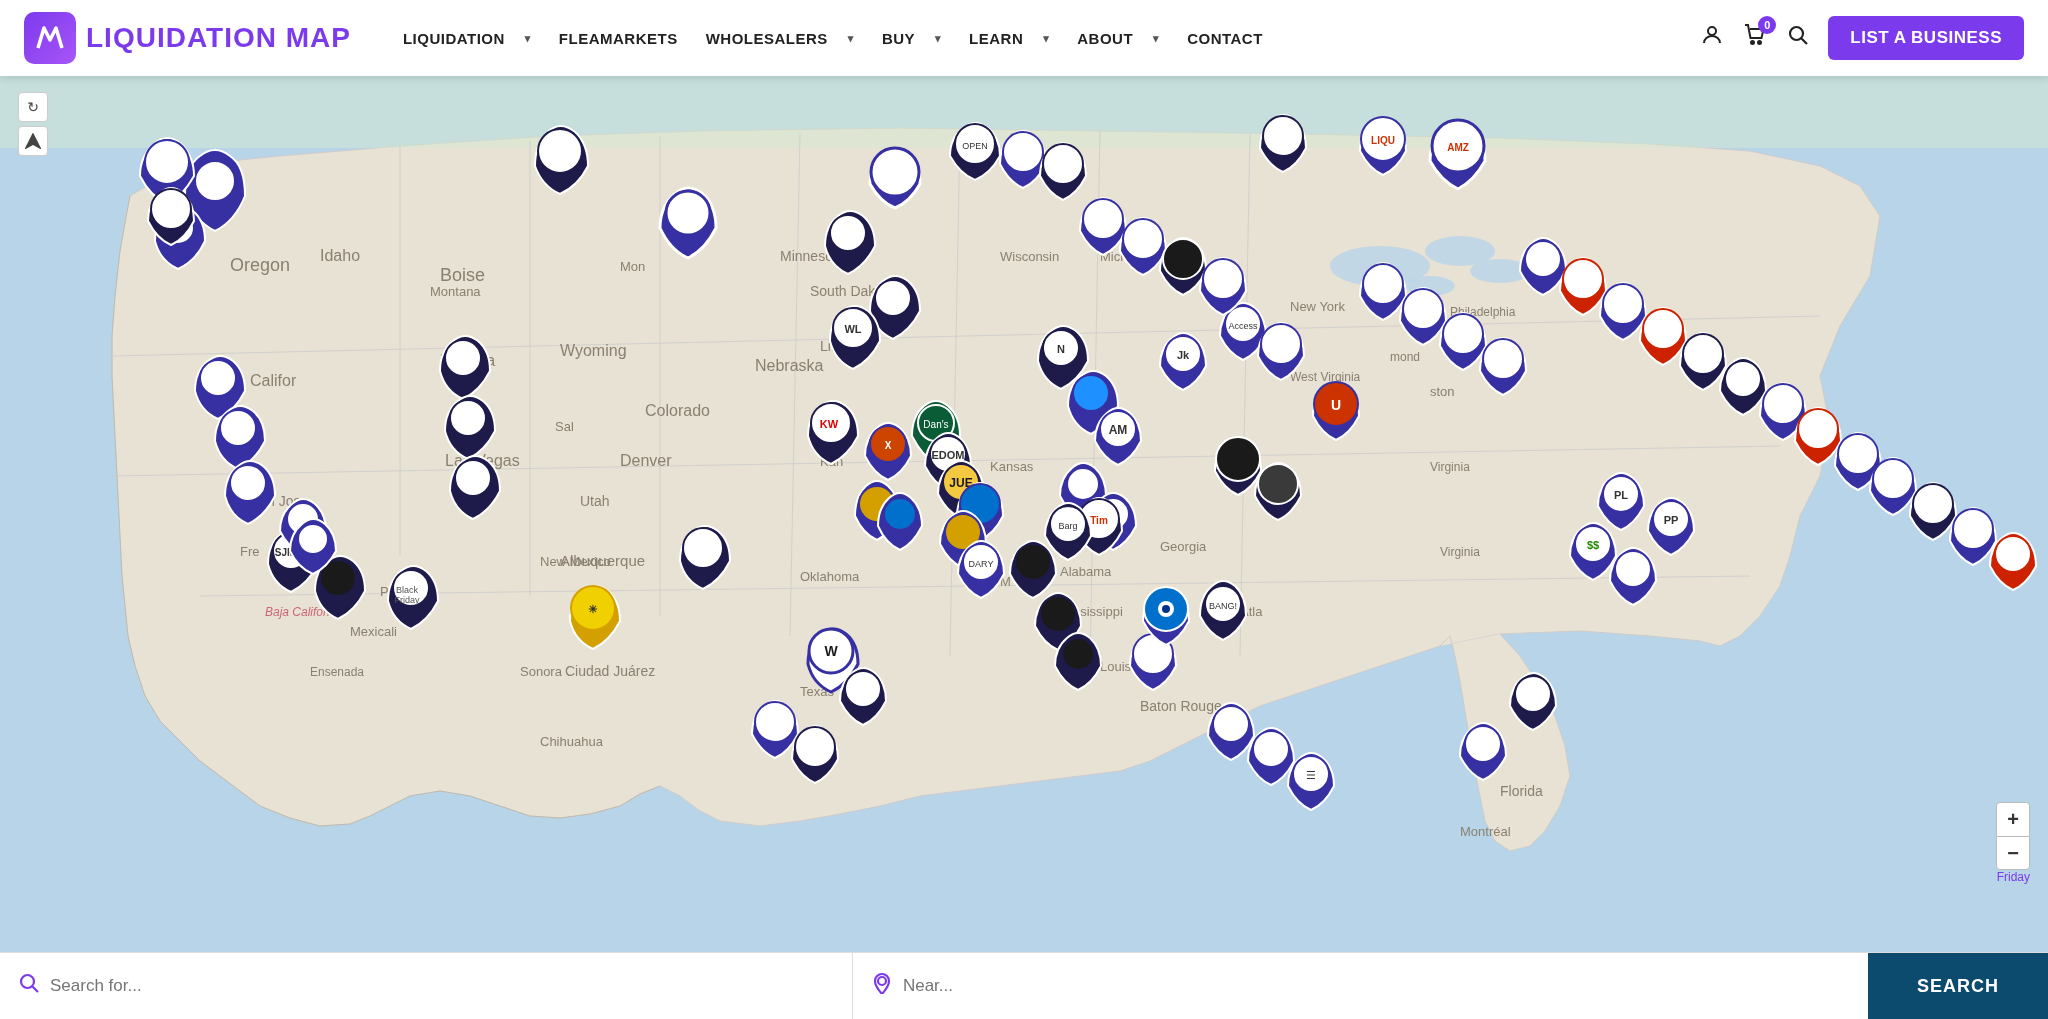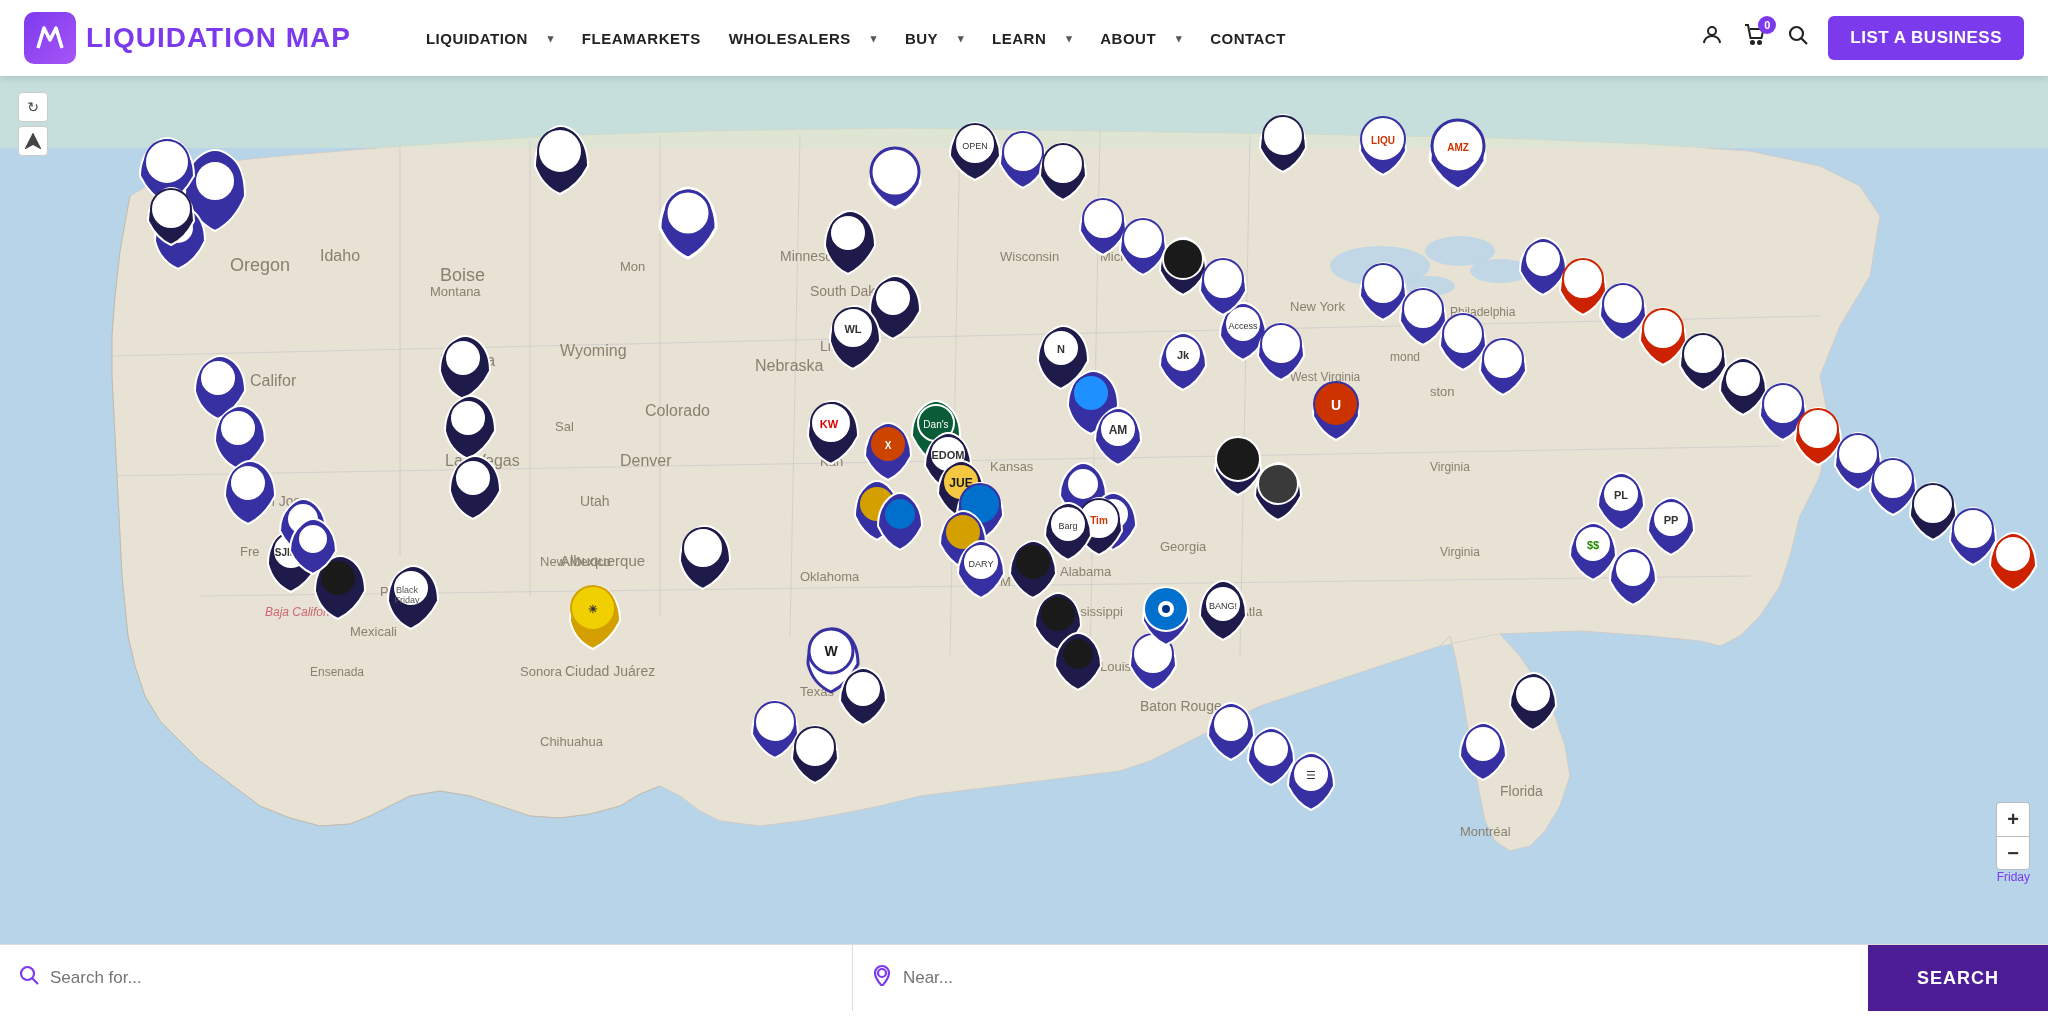--- a/index.html
+++ b/index.html
@@ -6,21 +6,21 @@
     body { font-family: Arial, sans-serif; overflow: hidden; width: 2048px; height: 1019px; }
 
     
     #header {
       position: fixed; top: 0; left: 0; width: 100%; height: 76px;
       background: #fff; z-index: 1000;
       display: flex; align-items: center; padding: 0 24px;
       box-shadow: 0 2px 8px rgba(0,0,0,0.12);
     }
     #logo-area {
-      display: flex; align-items: center; gap: 10px; margin-right: 63px; justify-content: flex-end;
+      display: flex; align-items: center; gap: 10px; margin-right: 40px; justify-content: flex-end;
     }
     #logo-icon {
       width: 52px; height: 52px;
       background: linear-gradient(135deg, #7c3aed, #a855f7);
       border-radius: 10px;
       display: flex; align-items: center; justify-content: center;
       color: #fff; font-size: 28px; font-weight: bold;
     }
     #logo-text {
       font-size: 28px; font-weight: 900; color: #7c3aed; letter-spacing: 1px; text-transform: uppercase;
@@ -85,21 +85,21 @@
     }
     .zoom-btn:first-child { border-radius: 4px 4px 0 0; border-bottom: none; }
     .zoom-btn:last-child { border-radius: 0 0 4px 4px; }
     #leaflet-attr {
       position: absolute; bottom: 68px; right: 18px; z-index: 500;
       font-size: 12px; color: #7c3aed; cursor: pointer;
     }
 
     
     #search-bar {
-      position: fixed; bottom: 8px; left: 0; width: 100%; height: 67px;
+      position: fixed; bottom: 0; left: 0; width: 100%; height: 67px;
       background: #fff; z-index: 1000;
       display: flex; align-items: center;
       border-top: 1px solid #ddd;
     }
     #search-input-wrap {
       flex: 1; display: flex; align-items: center;
       padding: 0 18px; border-right: 1px solid #ddd; height: 100%;
     }
     #search-icon-svg { color: #7c3aed; font-size: 22px; margin-right: 10px; flex-shrink: 0; }
     #search-input {
@@ -107,21 +107,21 @@
     }
     #location-input-wrap {
       flex: 1.2; display: flex; align-items: center;
       padding: 13px 18px; height: 100%;
     }
     #location-icon-svg { color: #7c3aed; font-size: 22px; margin-right: 10px; flex-shrink: 0; }
     #location-input {
       border: none; outline: none; font-size: 17px; color: #555; width: 100%;
     }
     #search-btn {
-      background: #4c1d95; color: #fff;
+      background: #0c4a6e; color: #fff;
       height: 100%; min-width: 180px;
       font-size: 18px; font-weight: 800; text-transform: uppercase;
       border: none; cursor: pointer; letter-spacing: 1px;
     }
 
     
     .pin { cursor: pointer; }
   </style>
 </head>
 <body>

